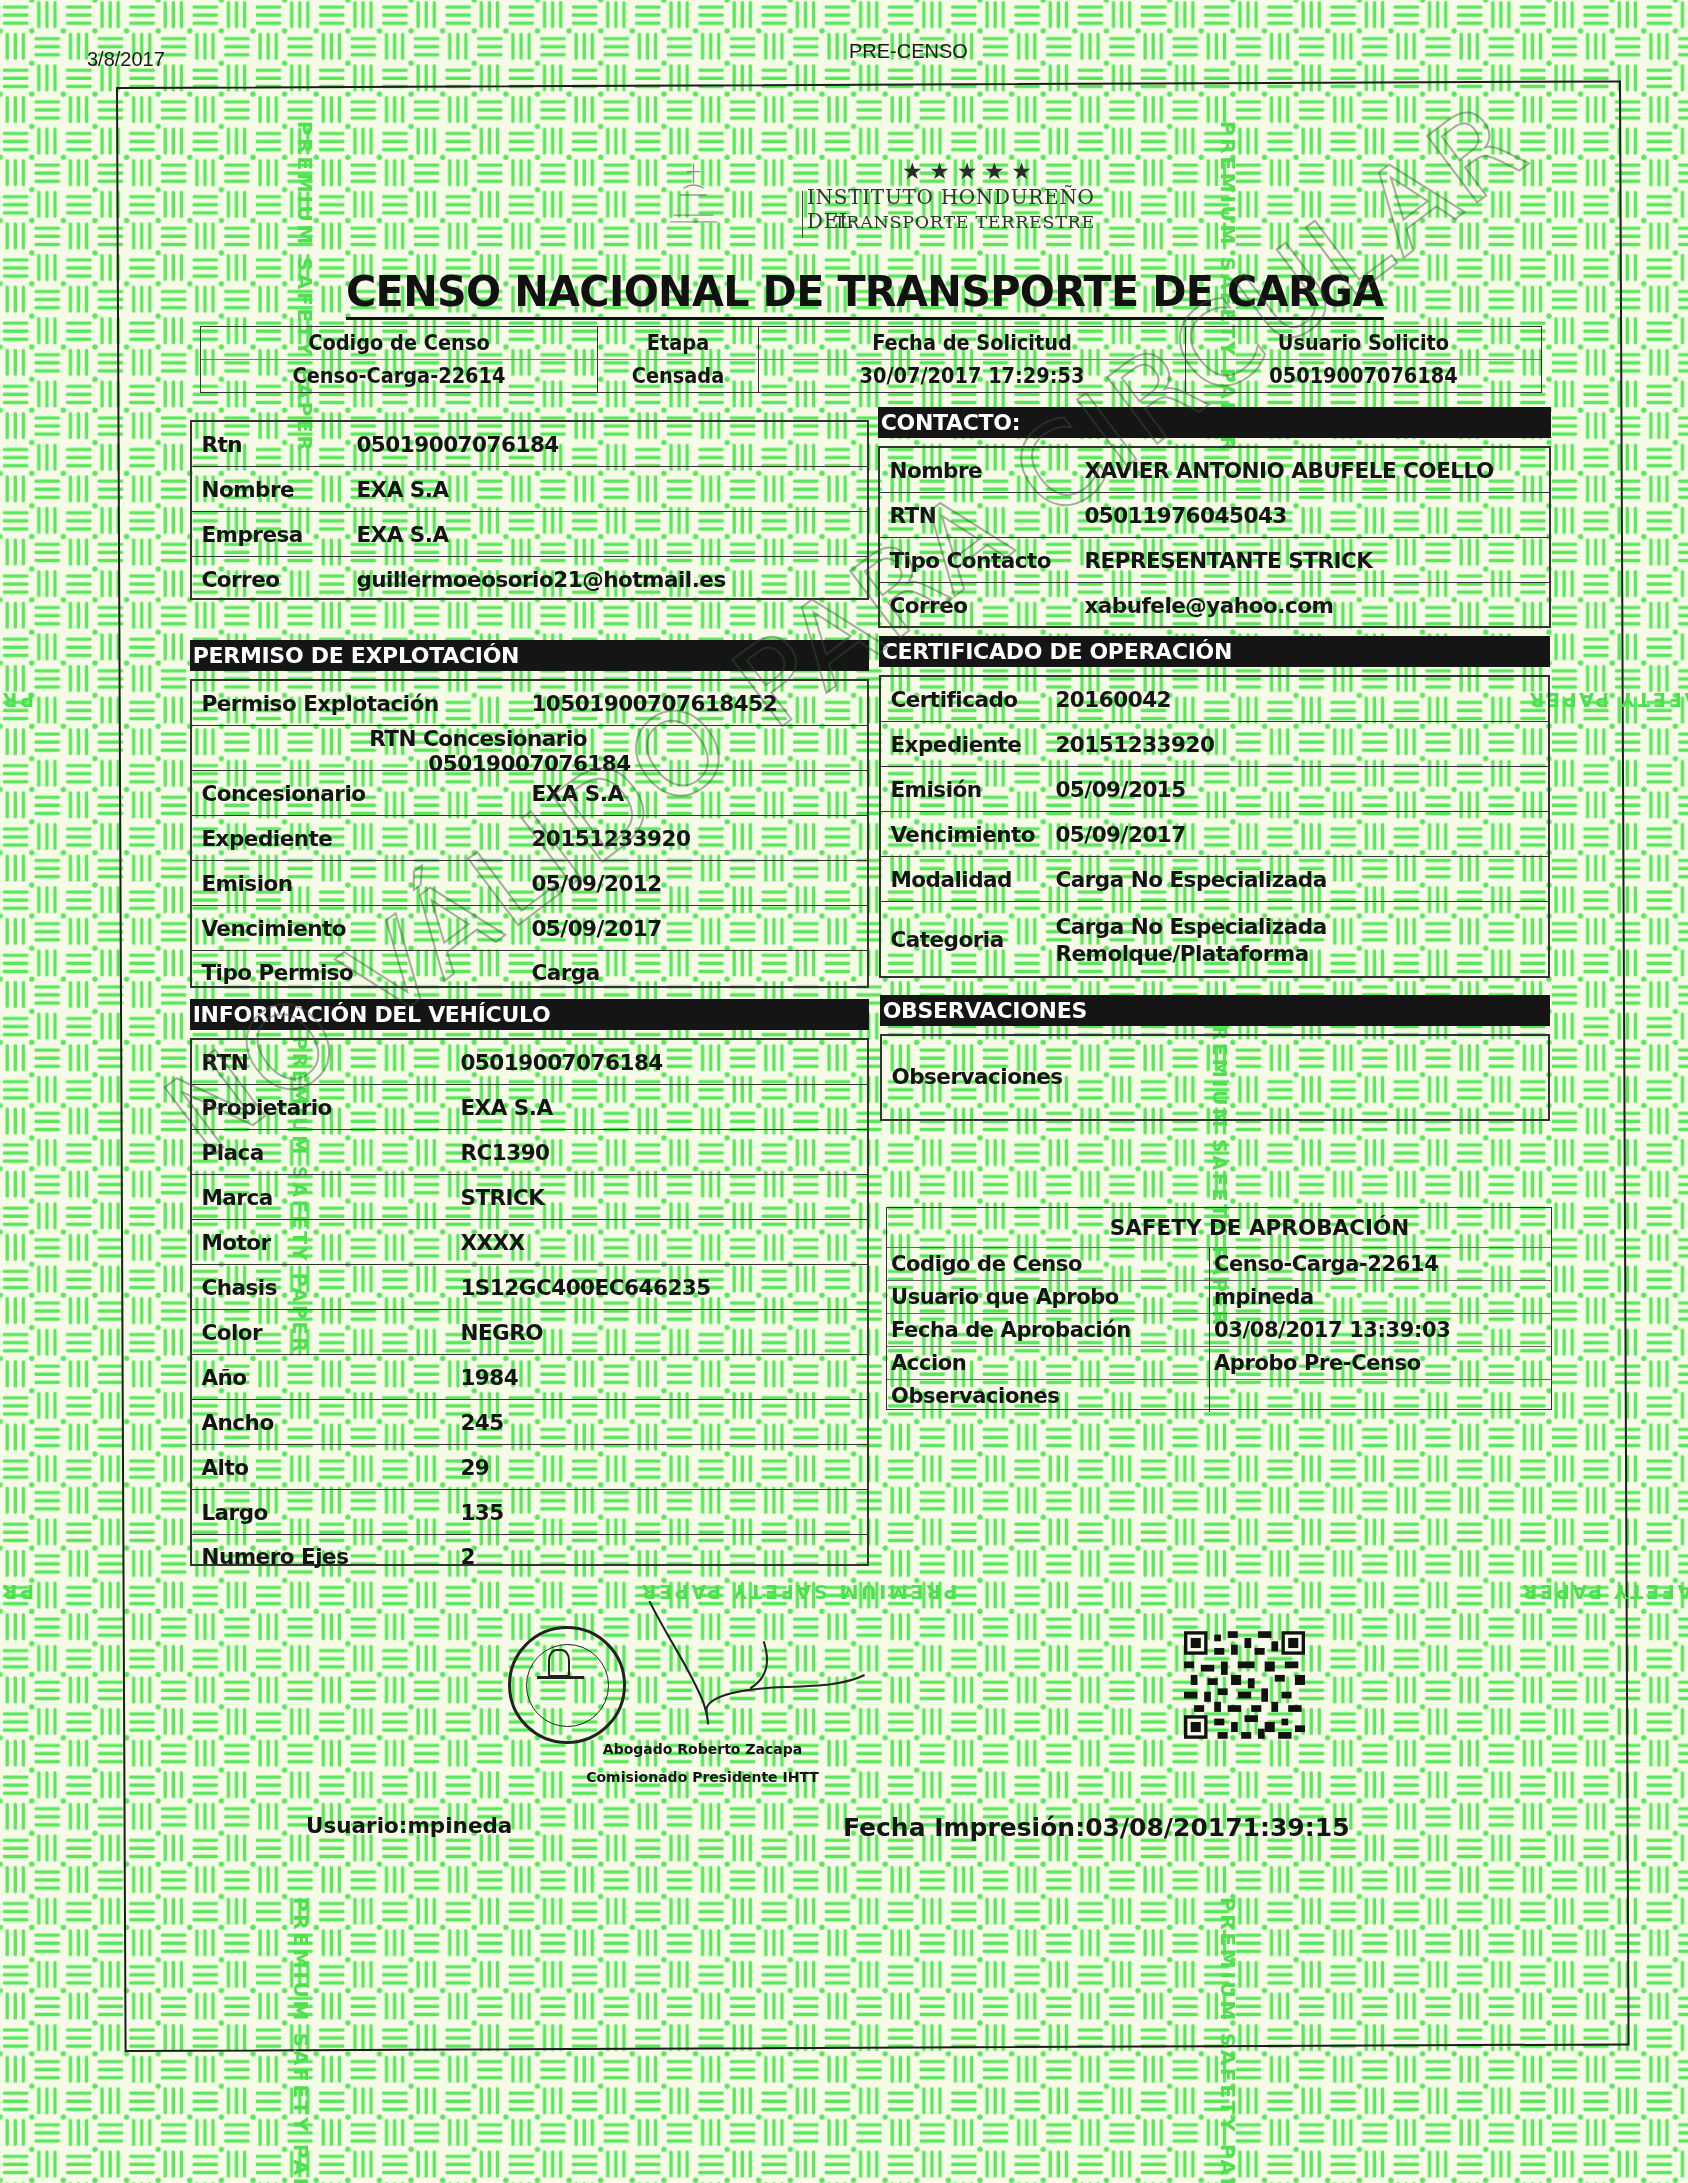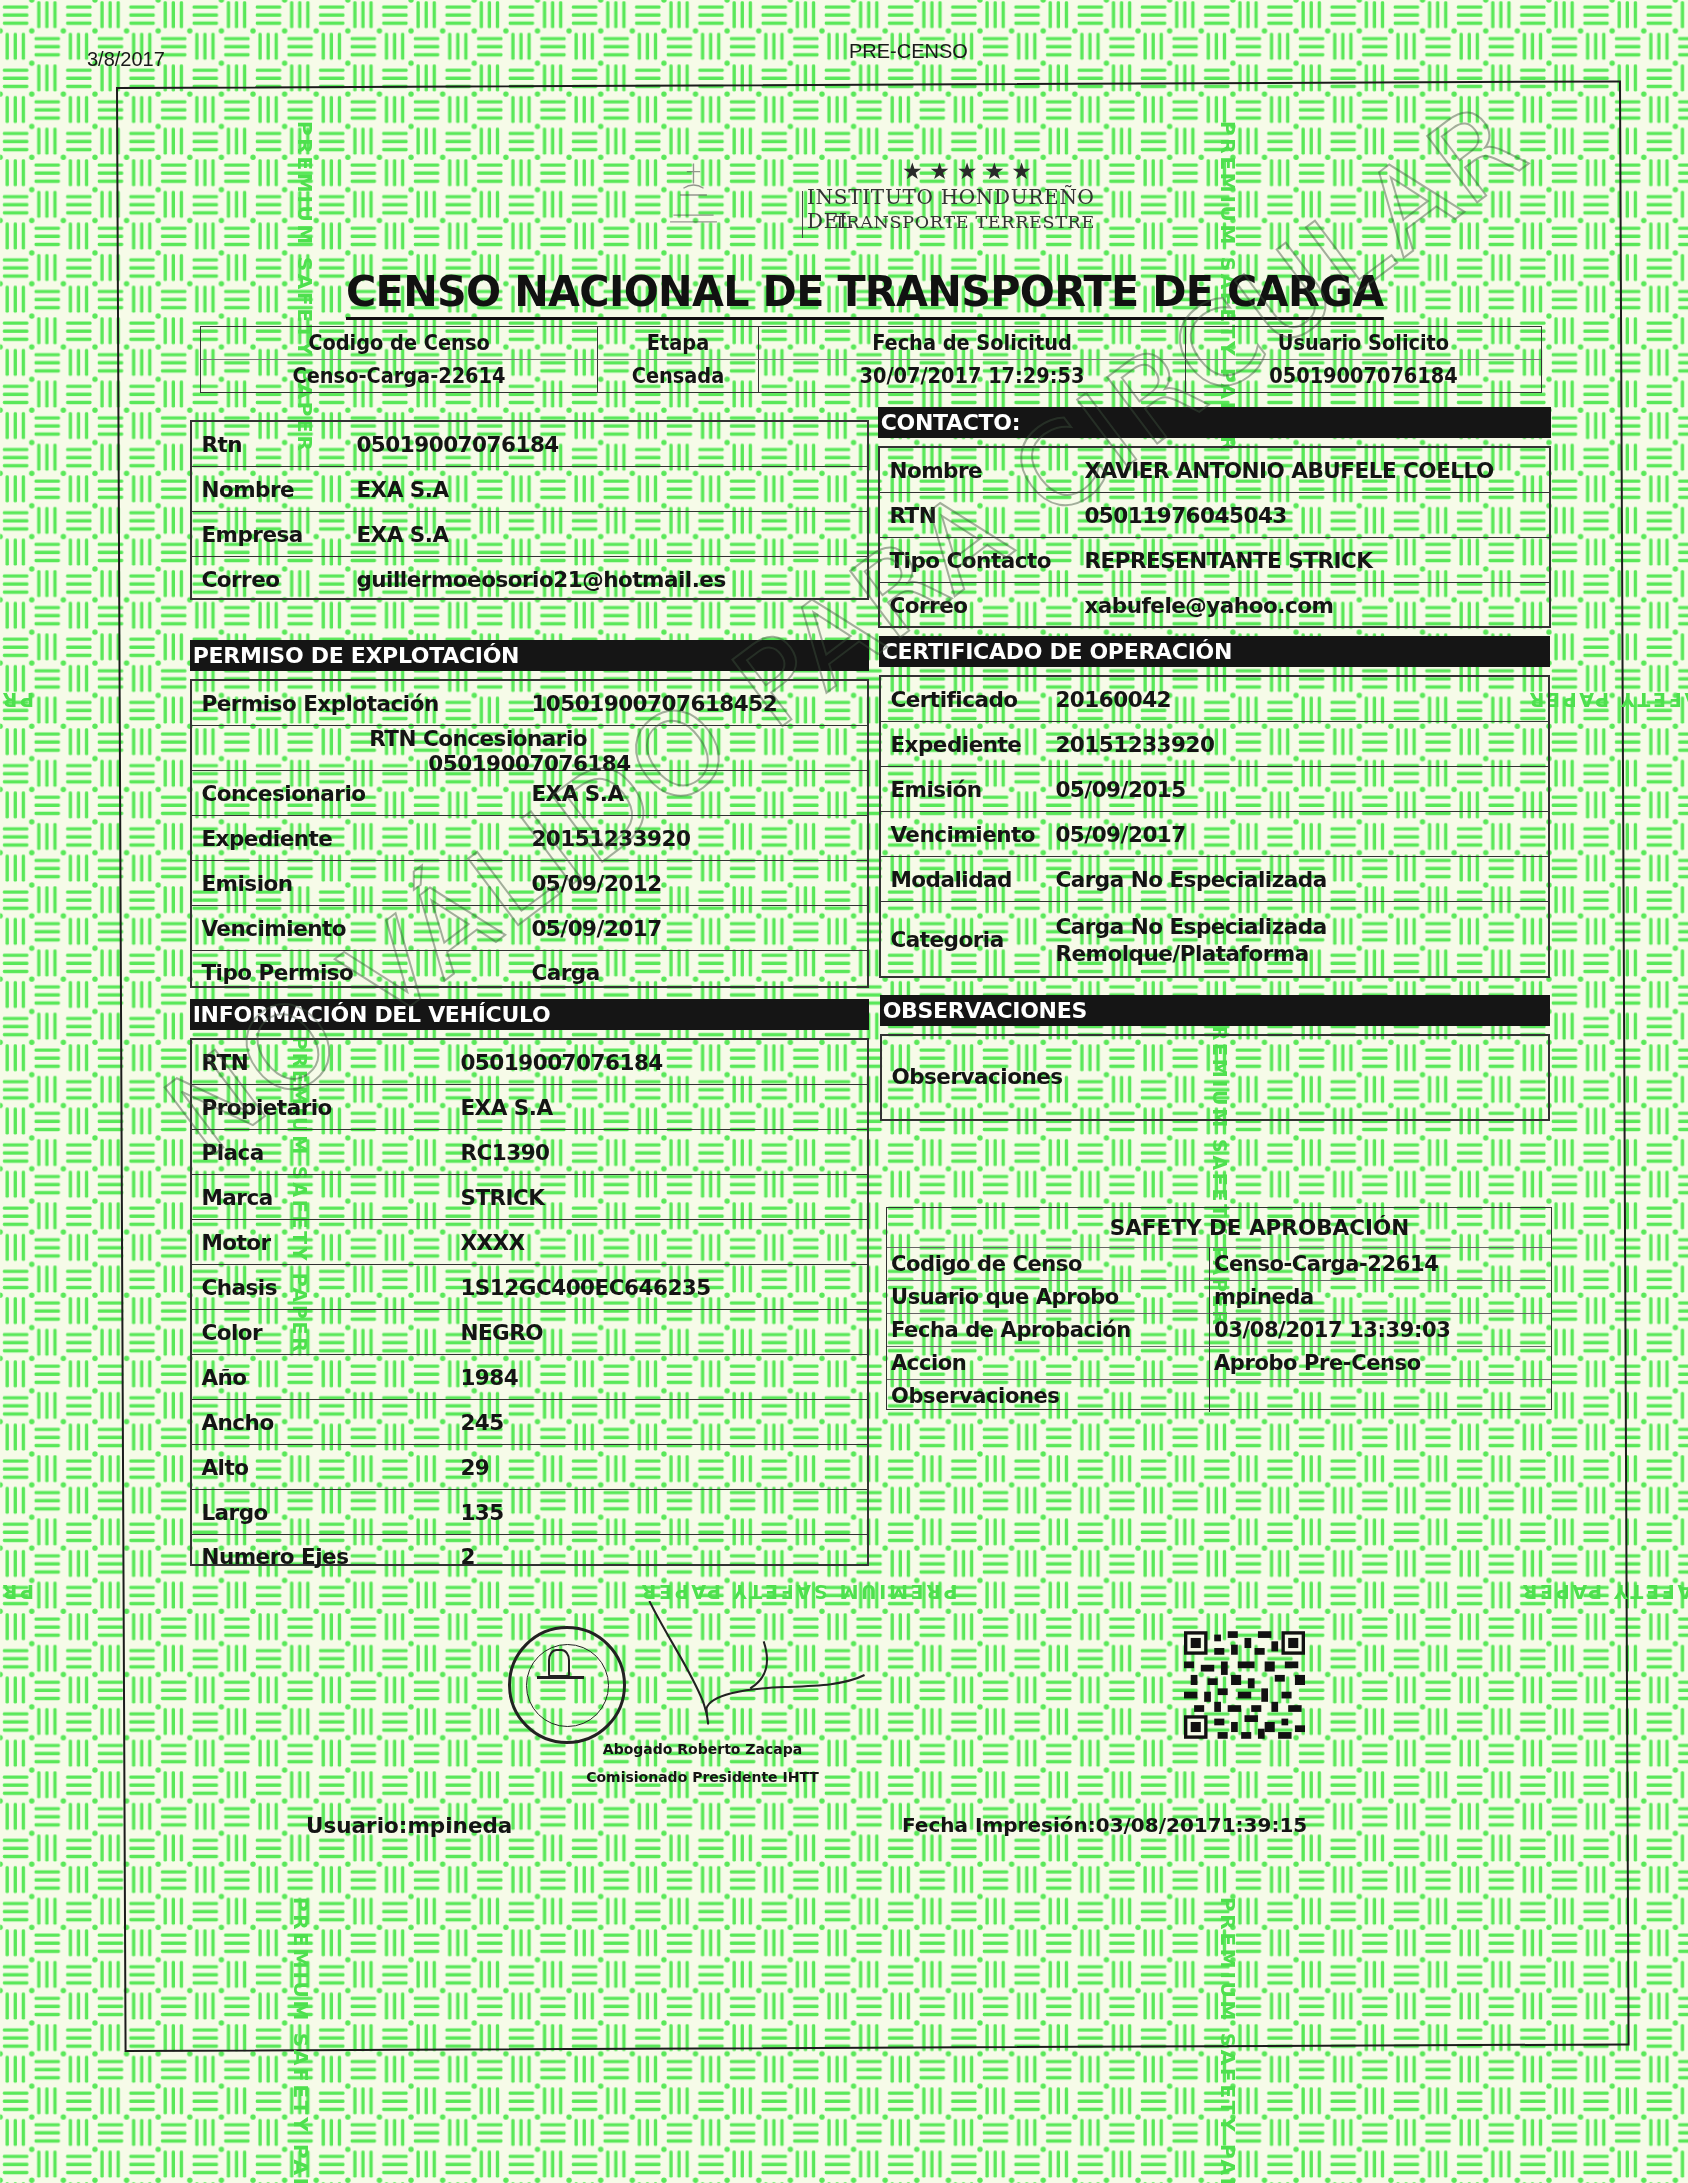--- a/index.html
+++ b/index.html
@@ -86,21 +86,21 @@
   .seal { left:508px; top:1626px; width:118px; height:118px; border:3.4px solid #222; border-radius:50%; box-sizing:border-box; }
   .seal .inner { position:absolute; left:15px; top:15px; width:81px; height:81px; border:1.3px solid #222; border-radius:50%; }
   .seal .c1 { position:absolute; left:25.6px; top:47px; width:47px; height:2.7px; background:#222; }
   .seal .hat { position:absolute; left:37px; top:20px; width:17.5px; height:24px; border:2px solid #222; border-radius:40% 40% 10% 10%; }
   .signature { left:609px; top:1601px; width:269px; height:148px; }
 
   .signer { left:531px; top:1735px; text-align:center; font-weight:bold; font-size:14px; line-height:28px; width:343px; }
   .qr { left:1184px; top:1631px; width:121px; height:108px; }
 
   .footer-user { left:306px; top:1813px; font-weight:bold; font-size:21.5px; }
-  .footer-date { left:902px; top:1813px; font-weight:bold; font-size:20px; }
+  .footer-date { left:843px; top:1813px; font-weight:bold; font-size:25px; }
 </style>
 </head>
 <body>
 
 <div class="pattern">
   <svg xmlns="http://www.w3.org/2000/svg" viewBox="0 0 2511 3246" width="1689" height="2183">
     <defs>
       <pattern id="weave" width="94" height="94" patternUnits="userSpaceOnUse">
         <g fill="#59e859">
           <rect x="4" y="8" width="38" height="5" rx="2"></rect>

